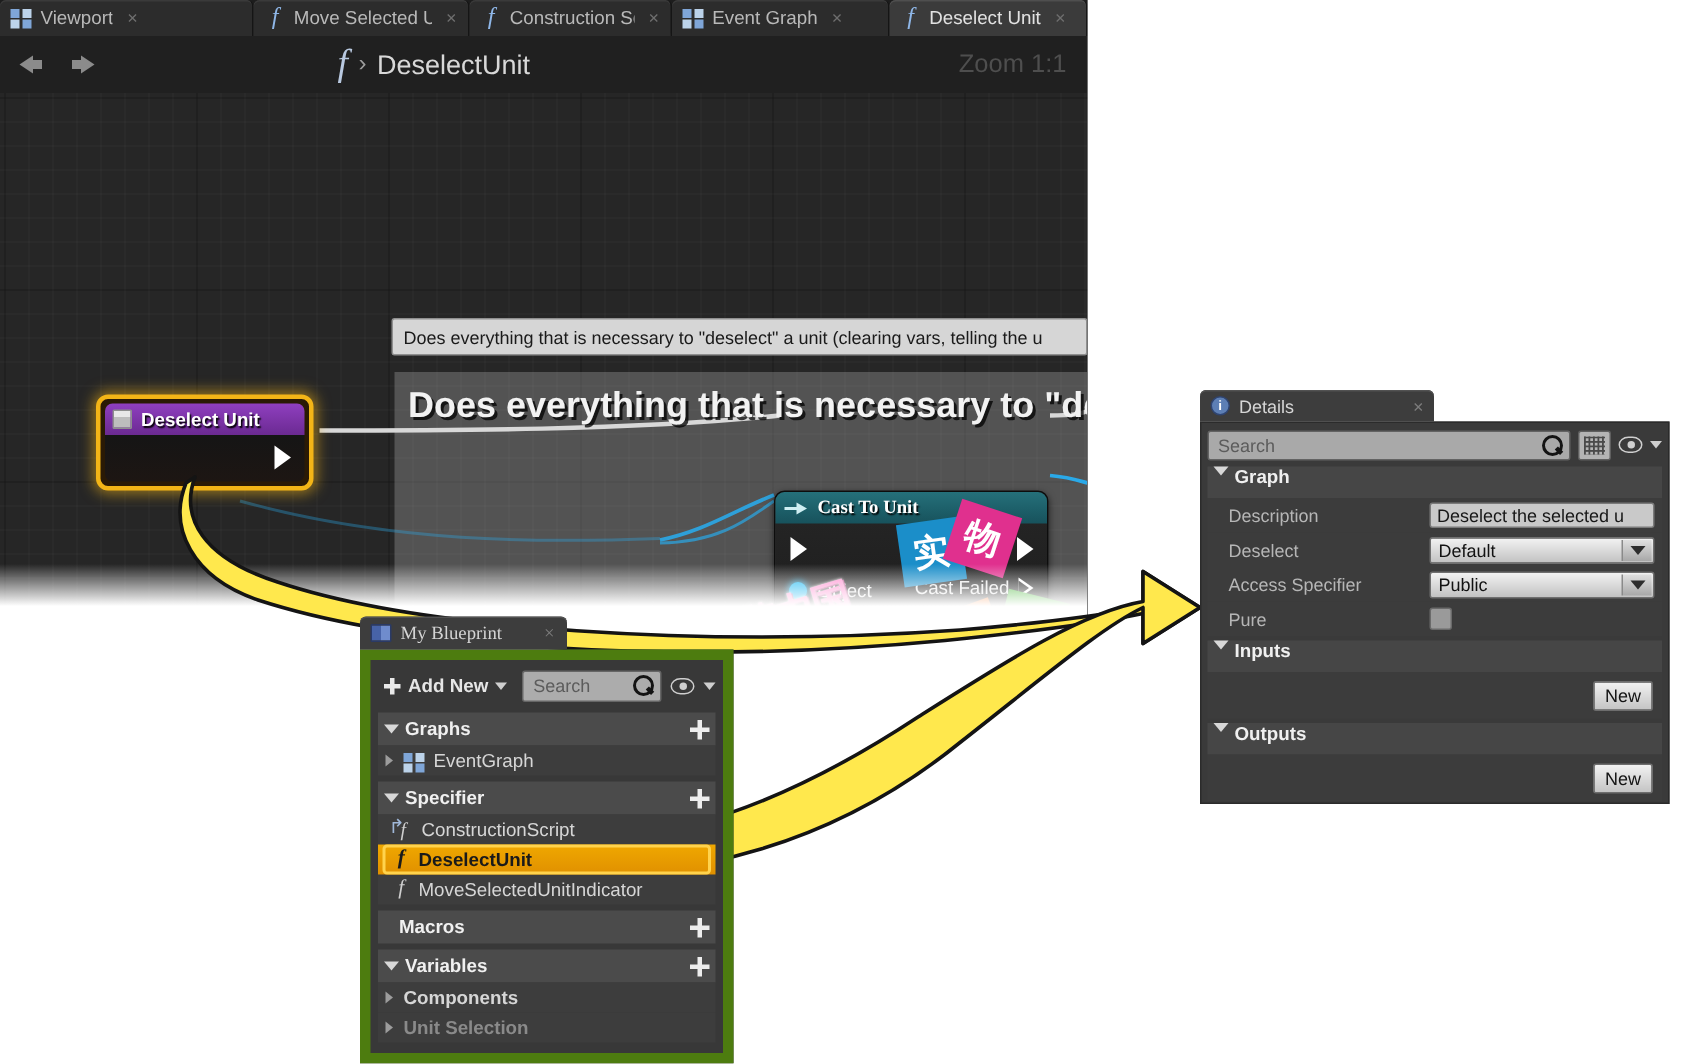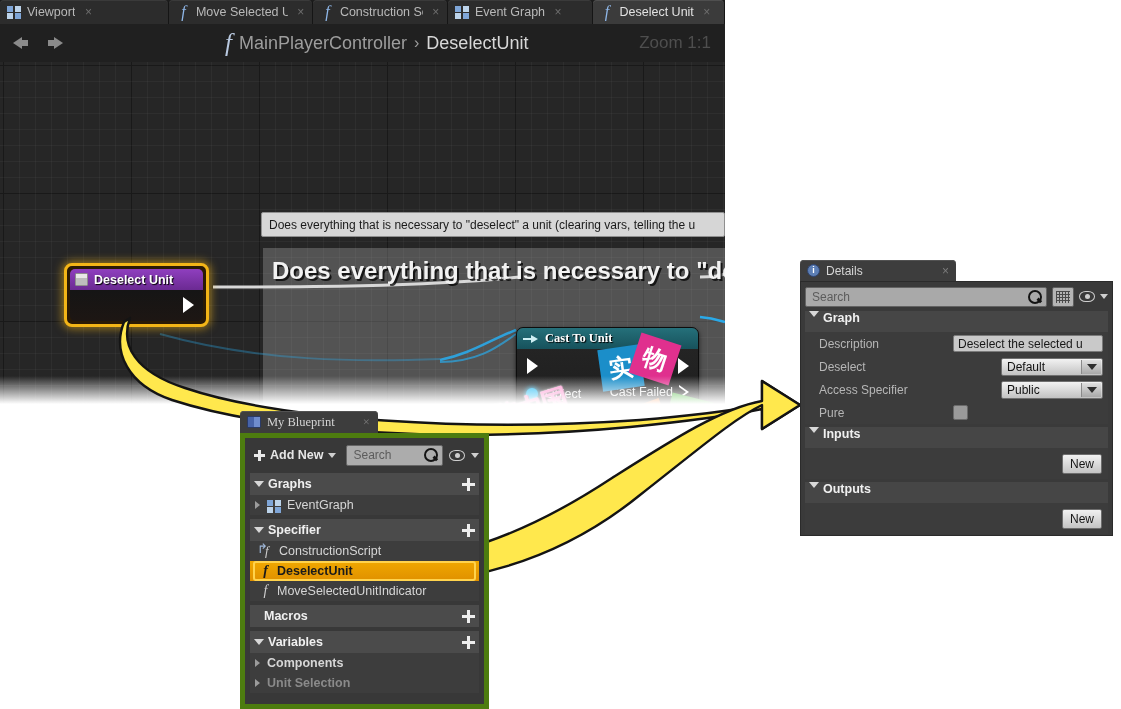--- a/index.html
+++ b/index.html
@@ -231,21 +231,21 @@
   #mybp .ptab {
     display:flex; align-items:center; gap:6px; padding:0 8px 0 7px;
     background:#3d3d3d; color:#d4d4d4; border-radius:4px 4px 0 0;
     box-shadow:inset 0 1px 0 #525252;
     font-family:Liberation Serif, serif;
   }
   .ic-book { width:14px; height:12px; flex:none; position:relative;
              background:linear-gradient(to right,#4763a8 0 6px,#6f8ccd 6px 100%);
              border:1px solid #2a3a66; border-radius:1px; }
   #mybp .ptab .pclose { margin-left:22px; color:#7c7c7c; }
-  #mybp .pbody { background:#383838; border:5px solid #4d7c0f; height:276px; padding:5px; }
+  #mybp .pbody { background:#383838; border:7px solid #4d7c0f; height:276px; padding:5px; }
 
   .toolrow { display:flex; align-items:center; gap:6px; height:24px; margin-bottom:6px; }
   .addnew {
     display:flex; align-items:center; gap:5px; color:#e6e6e6; font-weight:bold;
     padding:0 4px; height:22px;
   }
   .plusglyph { position:relative; width:11px; height:11px; flex:none; }
   .plusglyph::before { content:""; position:absolute; left:4px; top:0; width:3px; height:11px; background:#e9e9e9; }
   .plusglyph::after  { content:""; position:absolute; left:0; top:4px; width:11px; height:3px; background:#e9e9e9; }
   .caretd { width:0;height:0; border-left:4px solid transparent; border-right:4px solid transparent;
@@ -340,21 +340,21 @@
   .drow { height:23px; display:flex; align-items:center; background:#3c3c3c; }
   .drow .dlabel { width:148px; padding-left:14px; color:#b6b6b6; }
   .drow .dfield { flex:1; padding-right:5px; display:flex; }
   .dtextfield {
     flex:1; height:17px; background:#c9c9c9; border:1px solid #7a7a7a; border-radius:2px;
     display:flex; align-items:center; padding:0 4px; color:#181818; overflow:hidden; white-space:nowrap;
   }
   .dcombo {
     flex:1; height:18px; background:linear-gradient(to bottom,#f2f2f2,#c2c2c2);
     border:1px solid #6f6f6f; border-radius:2px; display:flex; align-items:center;
-    padding-left:5px; color:#121212; position:relative;margin-left:48px;
+    padding-left:5px; color:#121212; position:relative;
   }
   .dcombo .cbtn { position:absolute; right:1px; top:1px; bottom:1px; width:20px;
     background:linear-gradient(to bottom,#e0e0e0,#a8a8a8); border-left:1px solid #8a8a8a;
     display:flex; align-items:center; justify-content:center; }
   .dcombo .cbtn i { width:0;height:0; border-left:5px solid transparent; border-right:5px solid transparent;
     border-top:6px solid #2d2d2d; display:block; }
   .dcheck { width:15px; height:15px; background:#9a9a9a; border:1px solid #6a6a6a; border-radius:2px; }
   .dnewrow { height:31px; background:#3c3c3c; display:flex; align-items:center; justify-content:flex-end;
              padding-right:6px; }
   .dnewbtn {
@@ -394,21 +394,20 @@
       <span class="tlabel">Deselect Unit</span>
       <span class="tclose">×</span>
     </div>
   </div>
 
   <div id="crumbbar">
     <div class="navarrow"></div>
     <div class="navarrow fwd"></div>
     <div id="crumb">
       <span class="cfx">f</span>
-      <span class="cparent">MainPlayerController</span>
       <span class="csep">›</span>
       <span class="cself">DeselectUnit</span>
     </div>
     <div id="zoomlbl">Zoom 1:1</div>
   </div>
 
   <div id="canvas">
     <div id="grid"></div>
     <div id="overlay-light"></div>
 

